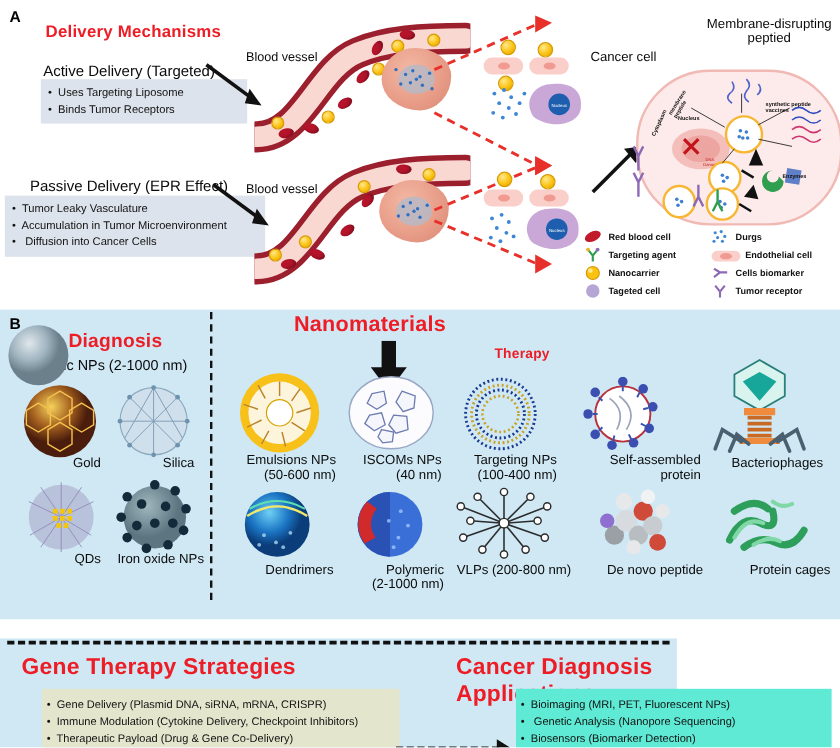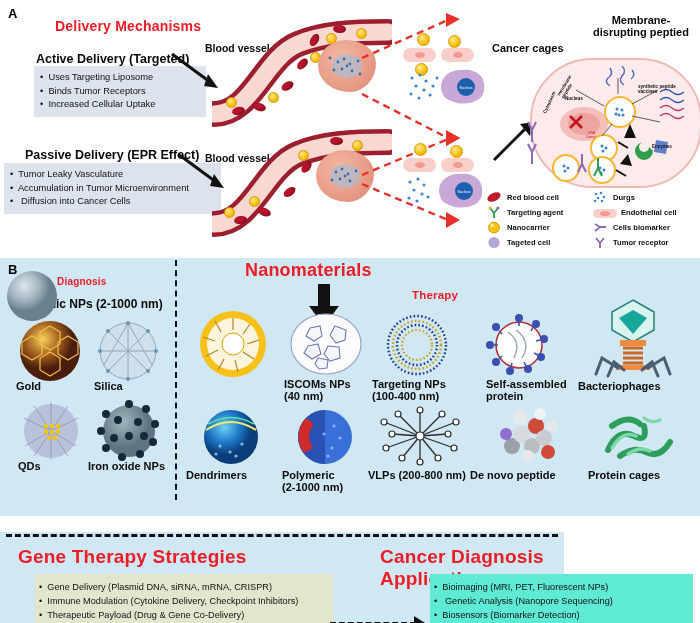--- a/index.html
+++ b/index.html
@@ -3,26 +3,26 @@
 <meta charset="utf-8">
 <style>
   html,body{margin:0;padding:0;background:#fff;}
   body{font-family:"Liberation Sans",sans-serif;}
   #fig{position:relative;width:700px;height:623px;overflow:hidden;background:#ffffff;}
 
   
   .abs{position:absolute;}
   .red-head{color:#ee1c25;font-weight:bold;letter-spacing:.2px;}
   .panel-letter{font-weight:bold;font-size:13px;color:#000;}
-  .lbl{font-weight:bold;color:#0a0a0a;}
+  .lbl{font-weight:normal;color:#0a0a0a;}
 
   
   #panelA{left:0;top:0;width:700px;height:258px;background:#ffffff;}
   #a-letter{left:8px;top:6px;}
-  #a-title{left:55px;top:18px;font-size:14px;}
+  #a-title{left:38px;top:18px;font-size:14px;}
   #active-title{left:36px;top:52px;font-size:12.5px;}
   #active-box{left:34px;top:66px;width:160px;padding:5px 6px;background:#dde3ec;}
   #passive-title{left:25px;top:148px;font-size:12.5px;}
   #passive-box{left:4px;top:163px;width:205px;padding:5px 6px;background:#dde3ec;}
   .bul{font-size:9.3px;color:#111;line-height:13.5px;white-space:nowrap;}
 
   #cancer-cell-lbl{left:492px;top:42px;font-size:11px;}
   #membrane-lbl{left:585px;top:14px;font-size:11px;width:112px;text-align:center;line-height:12px;}
   #bv1{left:205px;top:42px;font-size:10.5px;}
   #bv2{left:205px;top:152px;font-size:10.5px;}
@@ -50,29 +50,29 @@
 
   
   #legendA{left:486px;top:190px;width:212px;font-size:7.6px;color:#111;font-weight:bold;}
   .lgrow{display:flex;align-items:center;height:15px;}
   .lgcell{display:flex;align-items:center;width:106px;}
   .lgico{width:18px;height:13px;position:relative;flex:none;margin-right:3px;}
 
   
   #panelB{left:0;top:258px;width:700px;height:258px;background:#cfe8f4;}
   #b-letter{left:8px;top:4px;}
-  #b-diagnosis{left:57px;top:18px;font-size:10px;}
+  #b-diagnosis{left:57px;top:18px;font-size:16px;}
   #b-therapy{left:412px;top:31px;font-size:11.5px;}
   #b-nano{left:245px;top:2px;font-size:18px;}
   #b-inorganic{left:12px;top:39px;font-size:12px;}
   .divider{position:absolute;left:175px;top:2px;width:0;height:240px;
            border-left:2.5px dashed #111;}
   #downarrow{left:307px;top:26px;}
 
-  .npcap{position:absolute;text-align:left;font-size:11px;font-weight:bold;color:#0b0b0b;line-height:12px;}
+  .npcap{position:absolute;text-align:right;font-size:11px;font-weight:normal;color:#0b0b0b;line-height:12px;}
   .npbox{position:absolute;}
 
   
   #panelC{left:0;top:532px;width:564px;height:107px;background:#cfe8f4;}
   .hdash{position:absolute;left:6px;right:6px;height:0;border-top:3px dashed #111;}
   #gene-title{left:18px;top:14px;font-size:19px;}
   #diag-title{left:380px;top:14px;font-size:19px;}
   #gene-box{left:35px;top:42px;width:290px;background:#e3e6cd;padding:6px 4px;}
   #diag-box{left:430px;top:42px;width:255px;background:#5eead4;padding:6px 4px;}
   .cbul{font-size:9.2px;color:#111;line-height:14px;white-space:nowrap;}
@@ -88,21 +88,20 @@
   <div class="abs" id="panelA">
 
     <div class="abs panel-letter" id="a-letter">A</div>
 
     <div class="abs red-head" id="a-title">Delivery Mechanisms</div>
 
     <div class="abs lbl" id="active-title">Active Delivery (Targeted)</div>
     <div class="abs" id="active-box">
       <div class="bul">•&nbsp; <span>Uses Targeting Liposome</span></div>
       <div class="bul">•&nbsp; <span>Binds Tumor Receptors</span></div>
-      <div class="bul">•&nbsp; <span>Increased Cellular Uptake</span></div>
     </div>
 
     <div class="abs lbl" id="passive-title">Passive Delivery (EPR Effect)</div>
     <div class="abs" id="passive-box">
       <div class="bul">•&nbsp; <span>Tumor Leaky Vasculature</span></div>
       <div class="bul">•&nbsp; <span>Accumulation in Tumor Microenvironment</span></div>
       <div class="bul">•&nbsp;&nbsp; <span>Diffusion into Cancer Cells</span></div>
     </div>
 
     <svg class="abs" style="left:170px;top:52px;" width="56" height="40">
@@ -235,21 +234,21 @@
         <circle cx="24" cy="21" r="1.6"></circle>
           <circle cx="13" cy="25" r="1.6"></circle>
       </g>
     </svg>
     <svg class="abs" style="left:434px;top:166px;" width="54" height="46">
       <path d="M6,30 C2,18 12,8 24,8 C40,6 50,14 48,28 C47,40 30,44 18,40 C10,37 8,36 6,30 Z" fill="#c9a8d8"></path>
       <circle cx="30" cy="25" r="9" fill="#1d5fae"></circle>
       <text x="30" y="27" font-size="3.6" fill="#fff" text-anchor="middle" font-family="Liberation Sans">Nucleus</text>
     </svg>
 
-    <div class="abs lbl" id="cancer-cell-lbl">Cancer cages</div>
+    <div class="abs lbl" id="cancer-cell-lbl">Cancer cell</div>
     <div class="abs lbl" id="membrane-lbl">Membrane-disrupting peptied</div>
 
     <svg class="abs" style="left:492px;top:120px;" width="46" height="44">
       <line x1="2" y1="40" x2="34" y2="8" stroke="#111" stroke-width="3"></line>
       <polygon points="28,4 42,2 38,16" fill="#111"></polygon>
     </svg>
 
     <div class="abs" id="bigcell">
       <div class="clab" style="left:10px;top:52px;transform:rotate(-65deg);transform-origin:0 0;">Cytoplasm</div>
       <div class="clab" style="left:33px;top:36px;">Nucleus</div>
@@ -557,20 +556,24 @@
             <path d="M63,30 l-12,4"></path>
           <path d="M58,49 l-11,-7"></path>
             <path d="M42,62 l-3,-12"></path>
             <path d="M22,60 l6,-11"></path>
           <path d="M10,46 l12,-6"></path>
             <path d="M7,27 l12,4"></path>
             <path d="M19,11 l6,11"></path>
         </g>
       </svg>
     </div>
+    <div class="npcap" style="left:188px;top:120px;width:92px;">
+      <span>Emulsions NPs</span><br>
+      <span>(50-600 nm)</span>
+    </div>
 
     <div class="npbox" style="left:288px;top:54px;">
       <svg width="76" height="64">
         <ellipse cx="38" cy="32" rx="35" ry="30" fill="#fcfcff" stroke="#9aa7c4" stroke-width="1.2"></ellipse>
         <g fill="#f4f6fb" stroke="#6d7bb0" stroke-width="1.1">
           <polygon points="22,16 32,14 34,24 26,29 18,24"></polygon>
           <polygon points="47,14 58,18 57,28 48,31 42,23"></polygon>
           <polygon points="20,34 30,32 33,42 24,47 16,41"></polygon>
           <polygon points="40,34 51,35 52,46 42,49 36,42"></polygon>
           <polygon points="30,46 40,48 39,56 31,57 27,52"></polygon>

